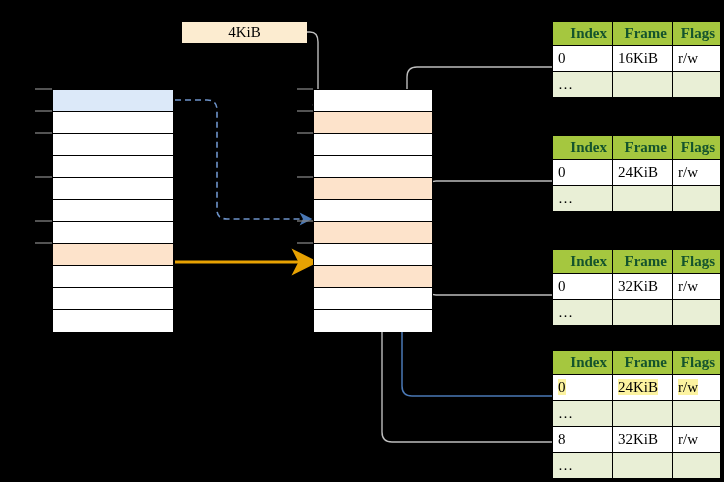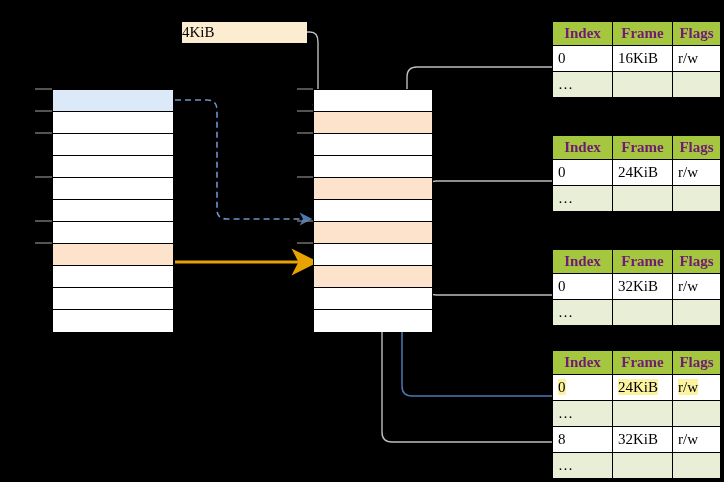--- a/index.html
+++ b/index.html
@@ -15,21 +15,21 @@
     font-family: "Liberation Serif", serif;
   }
   svg.wires { position: absolute; left: 0; top: 0; width: 724px; height: 482px; }
 
   
   .size-label {
     position: absolute;
     background: #fcecd0;
     color: #000;
     font-size: 15px;
-    text-align: left;
+    text-align: center;
     line-height: 21px;
     height: 21px;
   }
 
   
   .mem-table {
     position: absolute;
     border: 1px solid #000;
     box-sizing: border-box;
     background: #fff;
@@ -47,24 +47,24 @@
   
   .pt {
     position: absolute;
     border-collapse: collapse;
     border: 1px solid #000;
     table-layout: fixed;
     background: #fff;
   }
   .pt th {
     background: #a5c73f;
-    color: #701a75;
+    color: #14532d;
     font-weight: bold;
     font-size: 15px;
-    text-align: center;
+    text-align: right;
     padding: 3px 5px;
     border: 1px solid #000;
     height: 22px;
     box-sizing: border-box;
     white-space: nowrap;
   }
   .pt td {
     background: #fff;
     color: #000;
     font-size: 15px;

